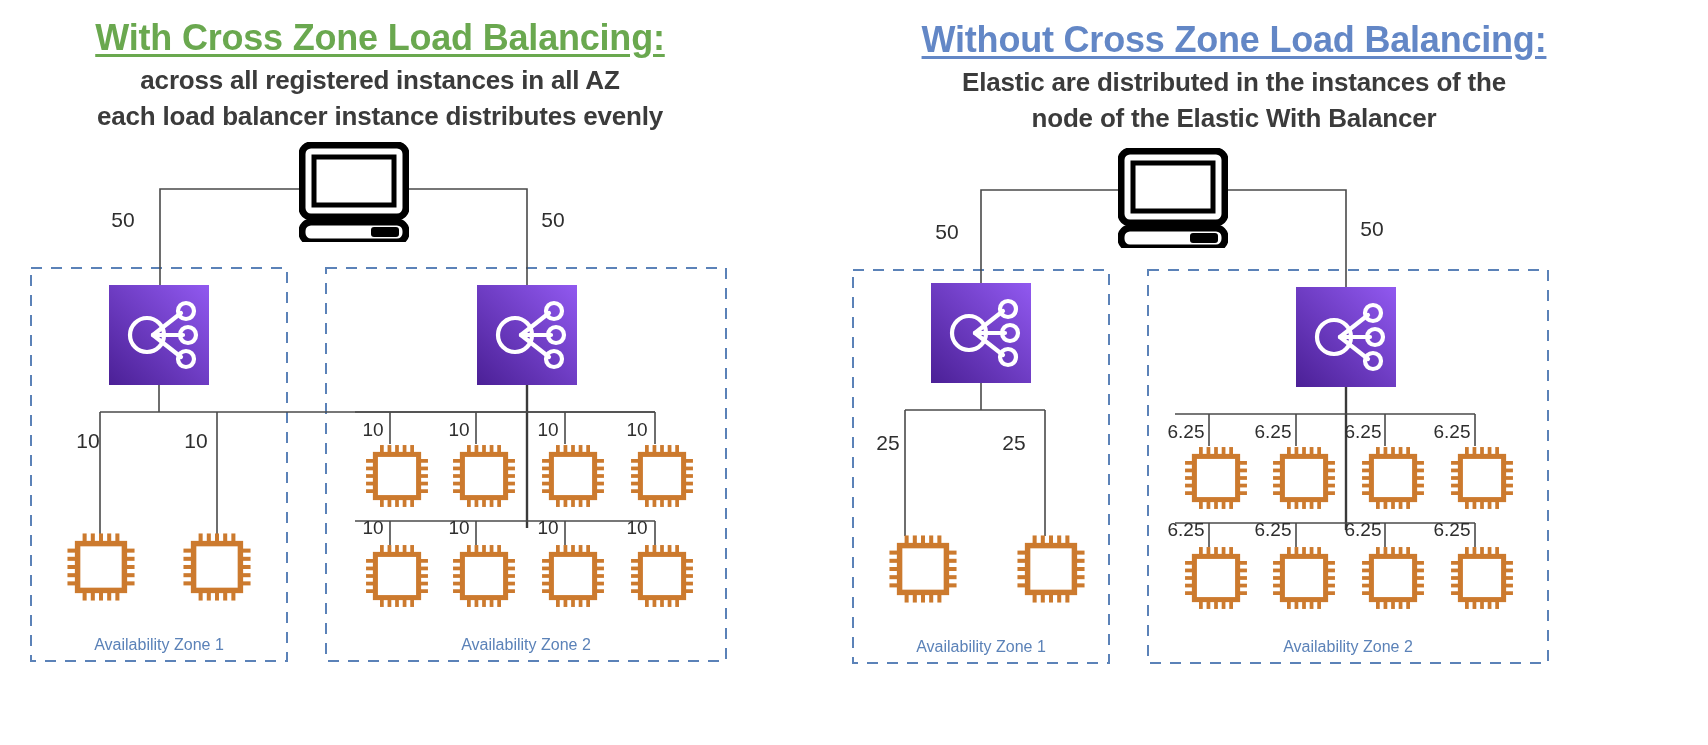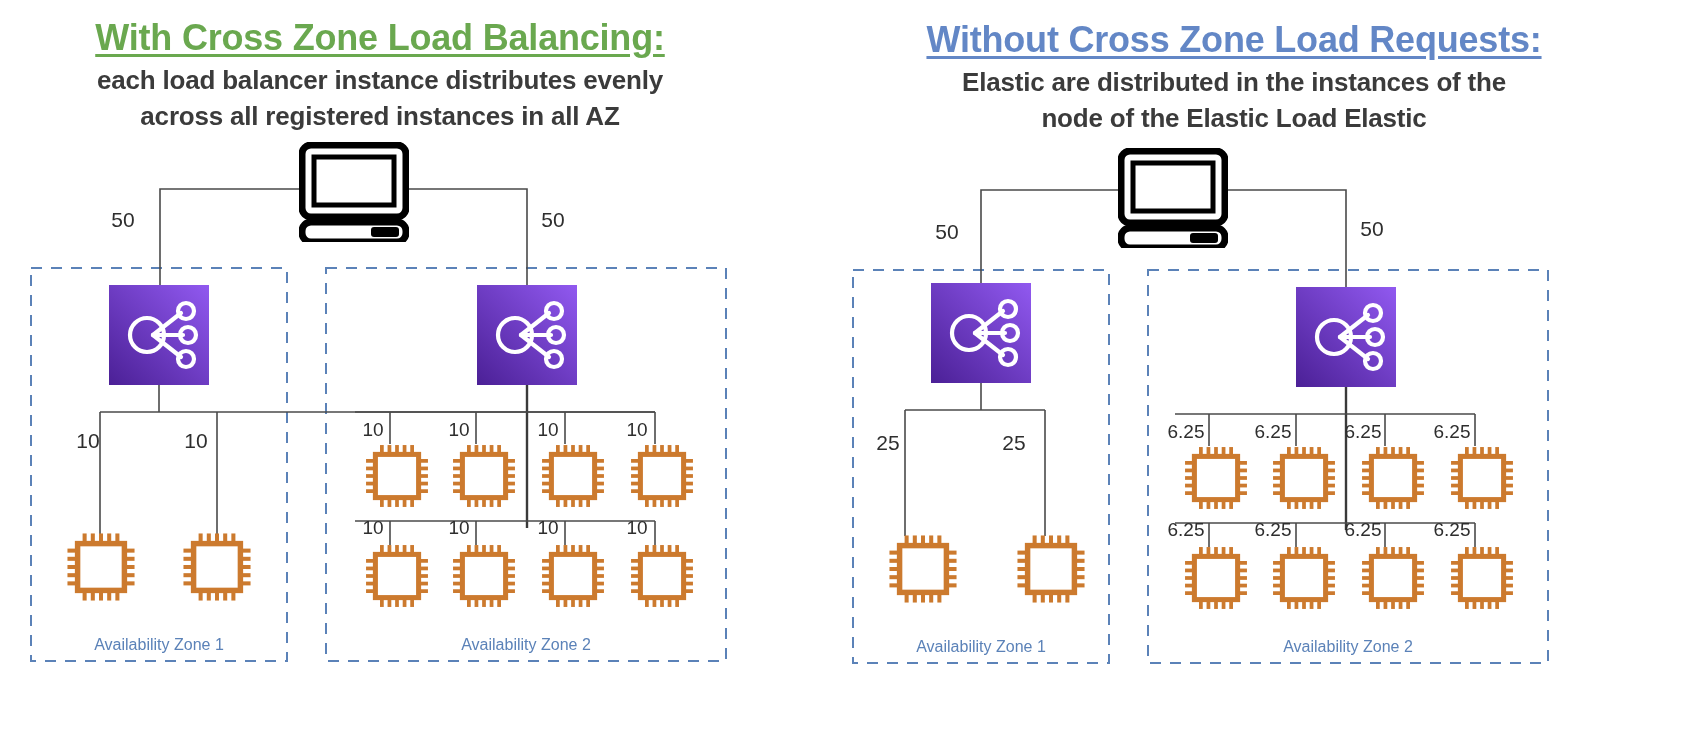--- a/index.html
+++ b/index.html
@@ -18,28 +18,28 @@
   .conn-th{stroke:#3a3a3a;stroke-width:2.4;fill:none;}
   .zone{fill:none;stroke:#5b82b8;stroke-width:2;stroke-dasharray:11 9;}
 </style>
 </head>
 <body>
 
 <div id="stage">
 
   <div class="hdr" id="hdrL">
     <div class="t1" style="color:#6aa84f">With Cross Zone Load Balancing:</div>
+    <div class="t2">across all registered instances in all AZ</div>
     <div class="t2">each load balancer instance distributes evenly</div>
-    <div class="t2">across all registered instances in all AZ</div>
   </div>
 
   <div class="hdr" id="hdrR">
-    <div class="t1" style="color:#6387c6">Without Cross Zone Load Requests:</div>
+    <div class="t1" style="color:#6387c6">Without Cross Zone Load Balancing:</div>
     <div class="t2">Elastic are distributed in the instances of the</div>
-    <div class="t2">node of the Elastic Load Elastic</div>
+    <div class="t2">node of the Elastic With Balancer</div>
   </div>
 
   <svg class="diagram" viewBox="0 0 1708 745">
     <defs>
       <linearGradient id="elbgrad" x1="0" y1="1" x2="1" y2="0">
         <stop offset="0%" stop-color="#4b2096"></stop>
         <stop offset="100%" stop-color="#9159f0"></stop>
       </linearGradient>
 
       <symbol id="elb-sym" viewBox="0 0 100 100">

